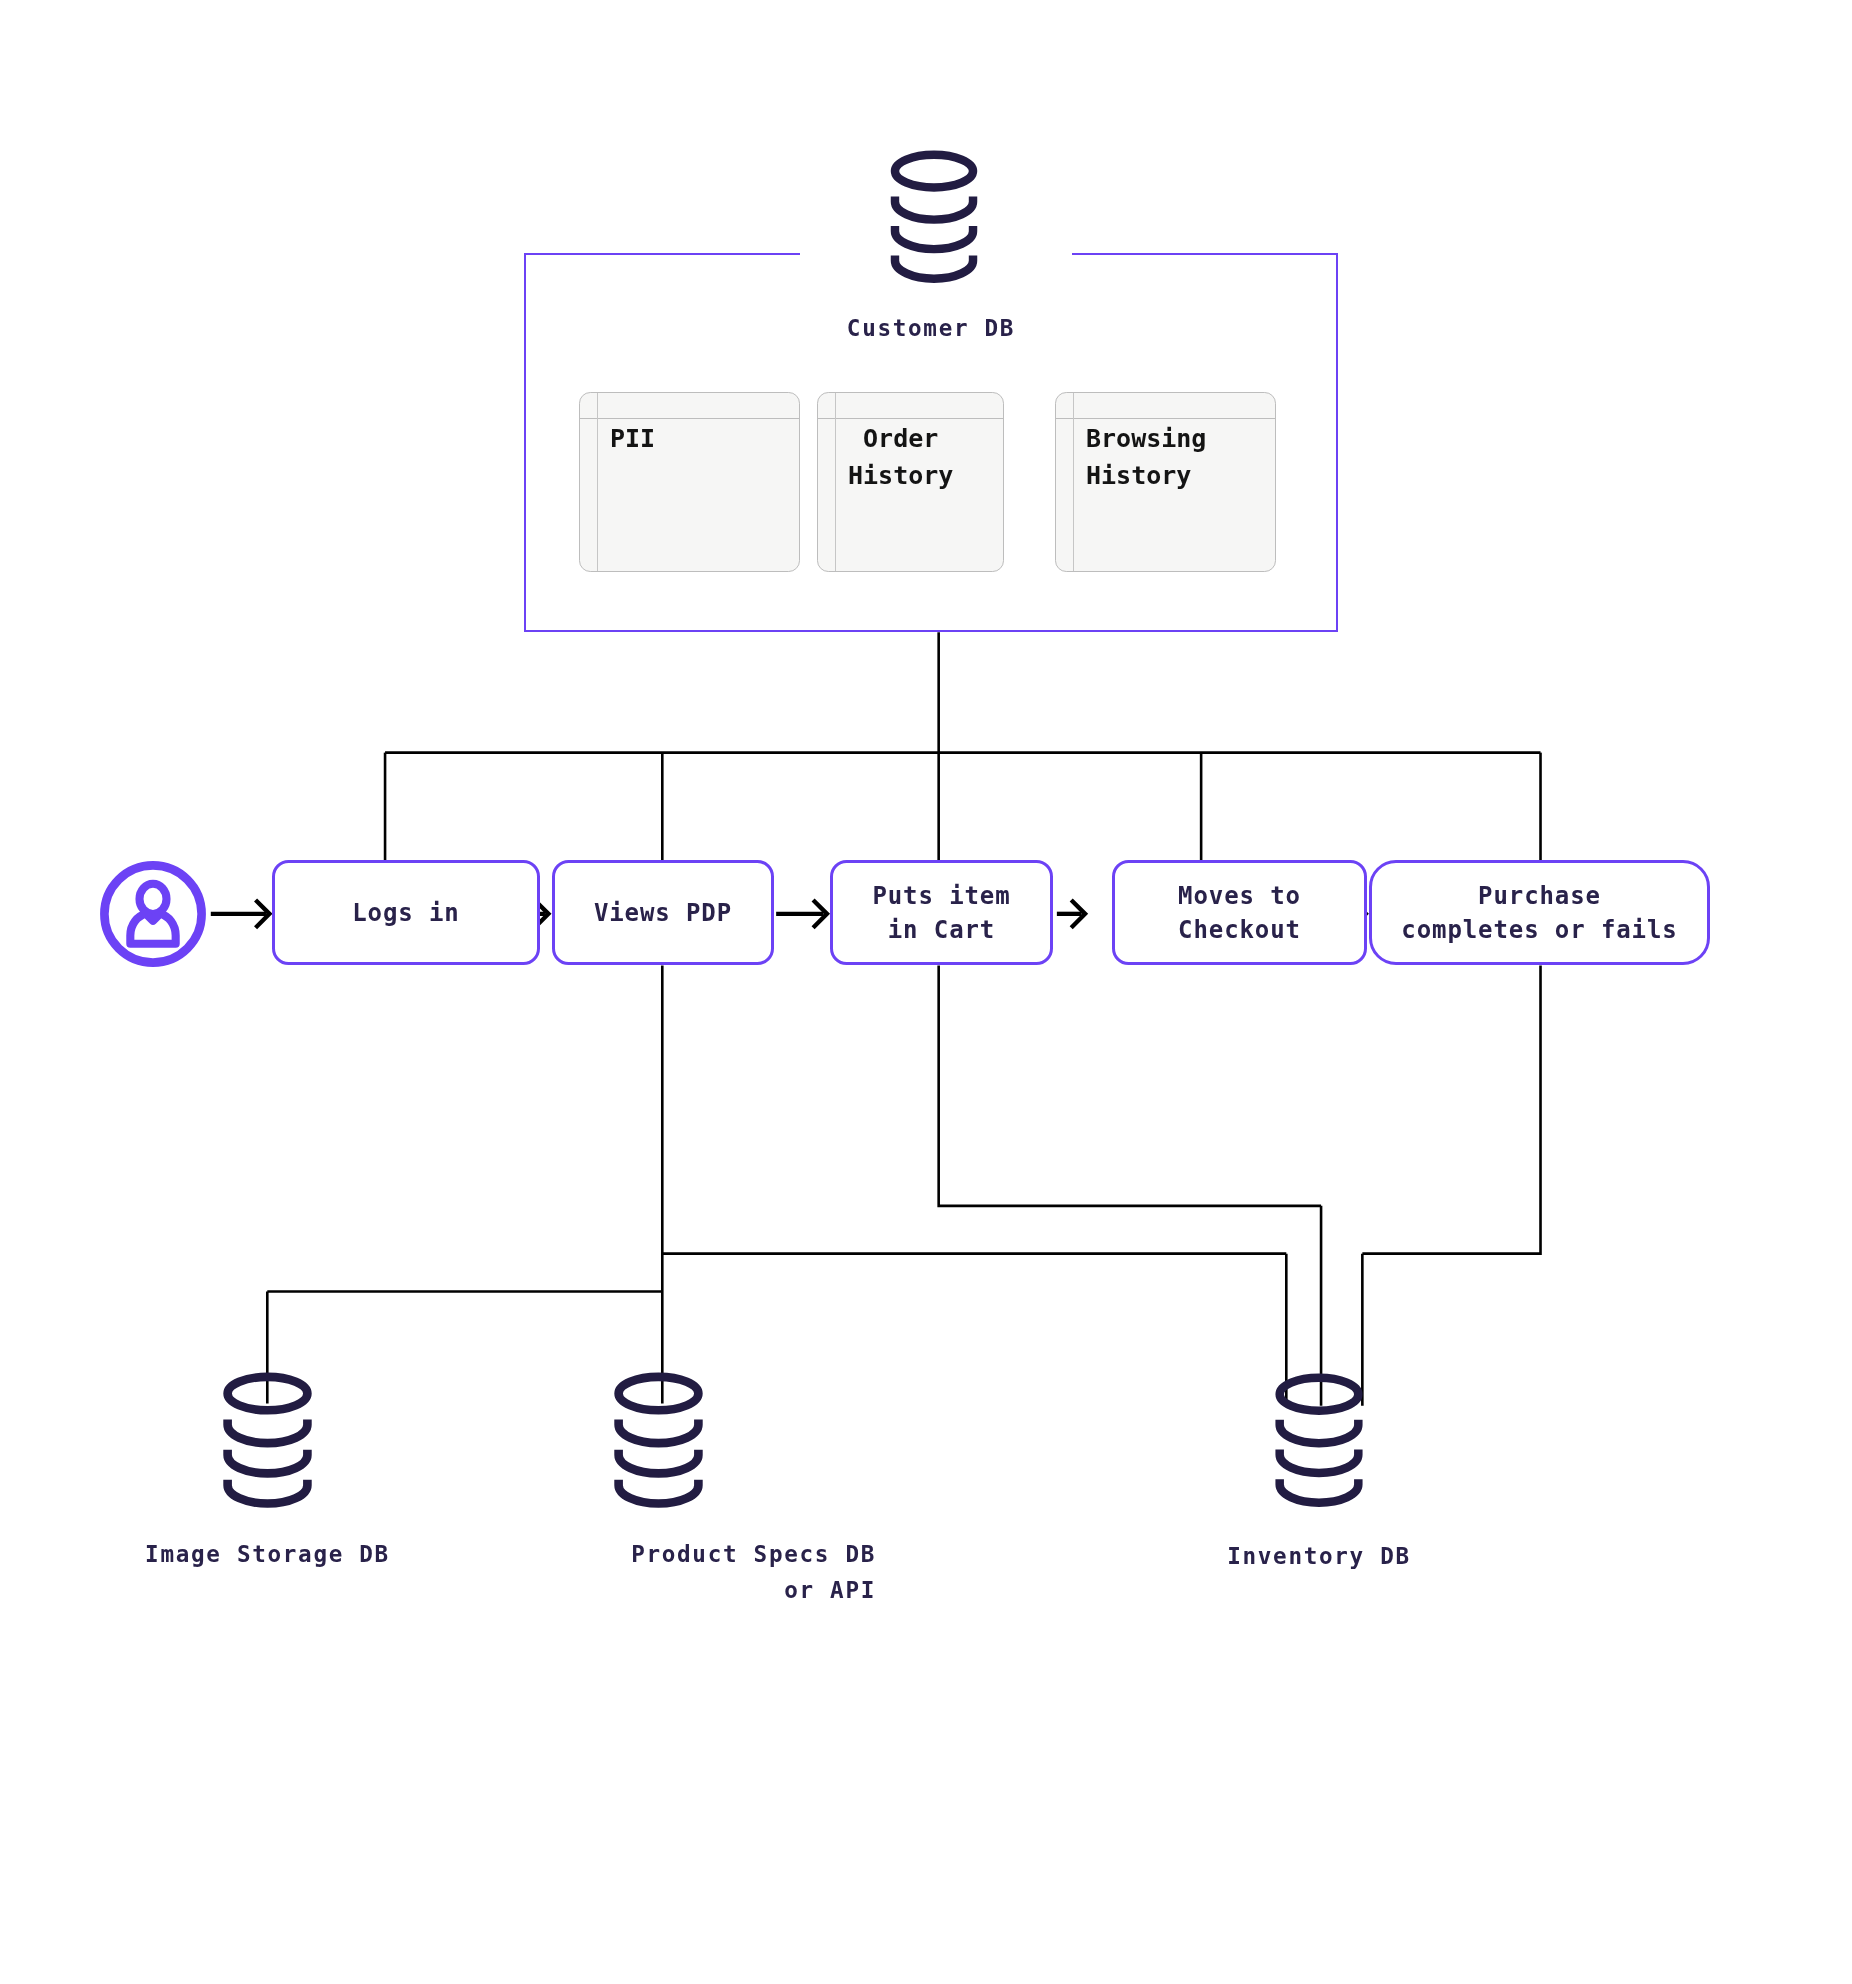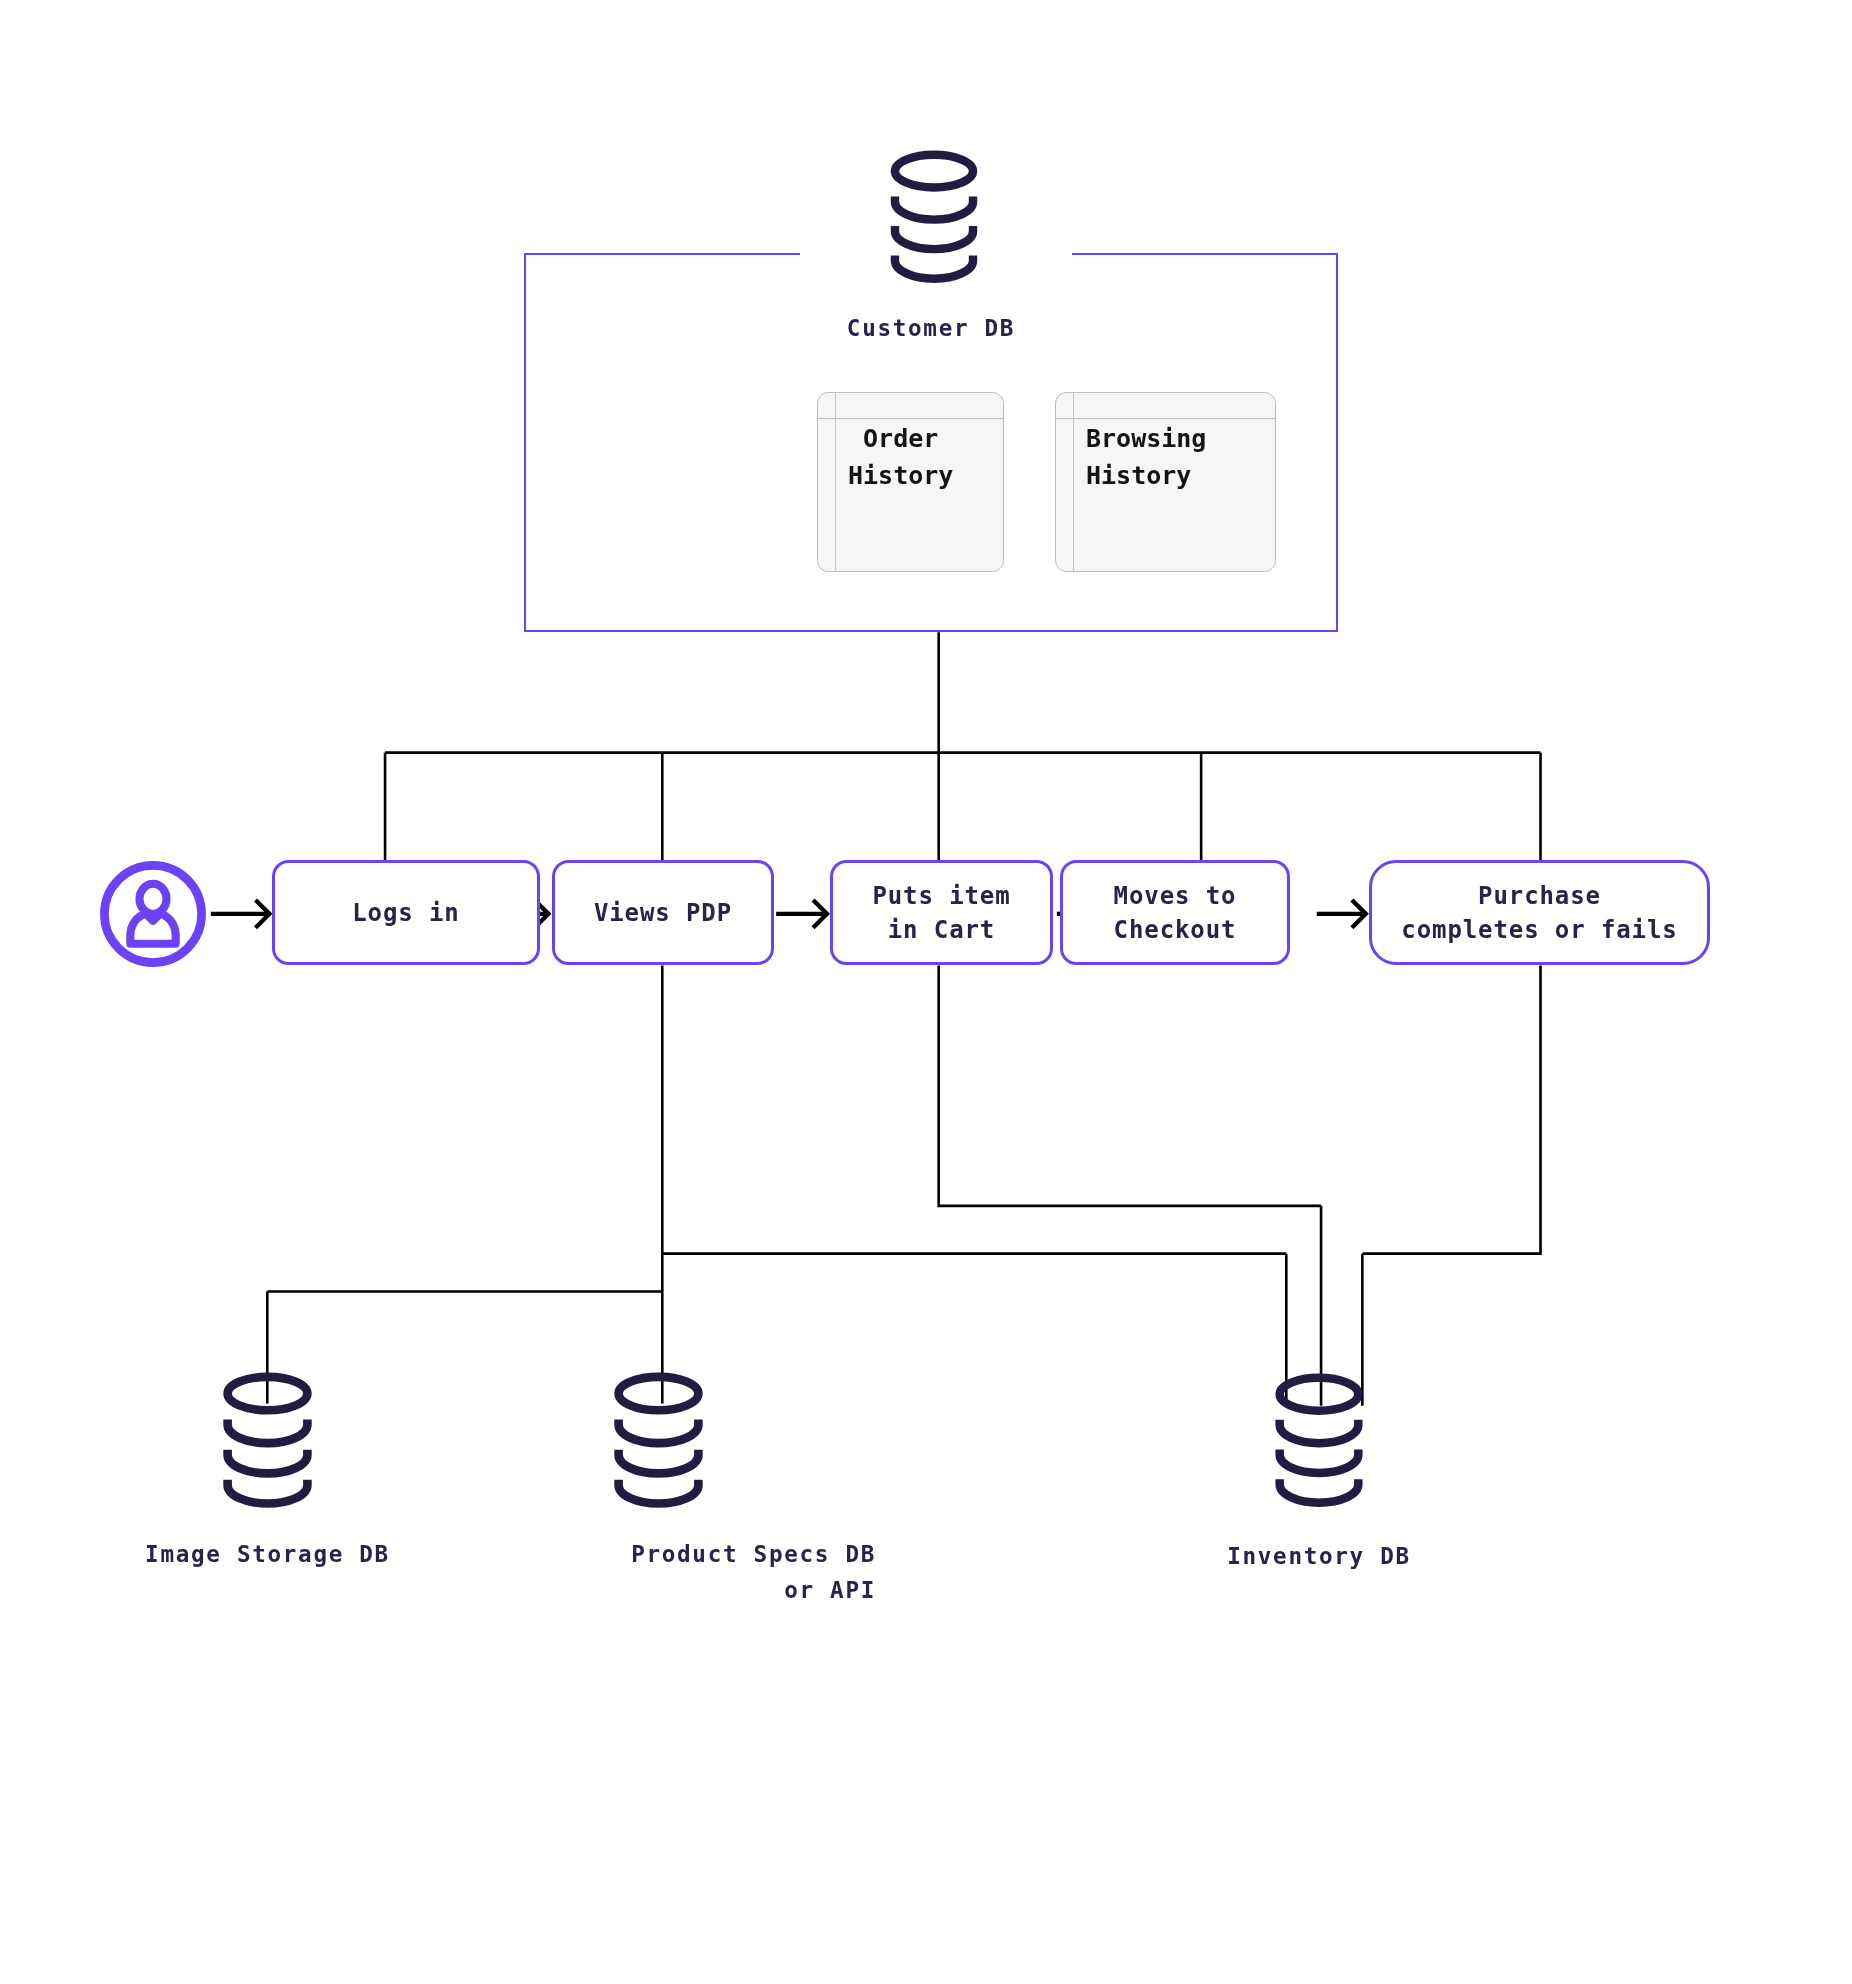--- a/index.html
+++ b/index.html
@@ -77,20 +77,26 @@
       <path d="M1786 2103 H1895"></path>
         <polyline points="1871,2071 1903,2103 1871,2135"></polyline>
       <path d="M2432 2103 H2489"></path>
         <polyline points="2465,2071 2497,2103 2465,2135"></polyline>
       <path d="M3030 2103 H3135"></path>
         <polyline points="3111,2071 3143,2103 3111,2135"></polyline>
     </g>
   </svg>
 
   <div class="frame" style="left:524px;top:253px;width:814px;height:379px;">
+    <div class="card" style="left:53px;top:137px;width:221px;height:180px;">
+      <div class="card-label">
+        <span>PII</span>
+        <span></span>
+      </div>
+    </div>
     <div class="card" style="left:291px;top:137px;width:187px;height:180px;text-align:center;">
       <div class="card-label">
         <span>Order</span>
         <span>History</span>
       </div>
     </div>
     <div class="card" style="left:529px;top:137px;width:221px;height:180px;">
       <div class="card-label">
         <span>Browsing</span>
         <span>History</span>
@@ -122,21 +128,21 @@
     <span></span>
   </div>
   <div class="step" style="left:552px;width:222px;">
     <span>Views PDP</span>
     <span></span>
   </div>
   <div class="step" style="left:830px;width:223px;">
     <span>Puts item</span>
     <span>in Cart</span>
   </div>
-  <div class="step" style="left:1060px;width:230px;">
+  <div class="step" style="left:1112px;width:255px;">
     <span>Moves to</span>
     <span>Checkout</span>
   </div>
   <div class="step" style="left:1369px;width:341px;border-radius:27px;">
     <span>Purchase</span>
     <span>completes or fails</span>
   </div>
 
   <svg class="cyl" style="left:211px;top:1372px;" width="113" height="138" viewBox="0 0 104 128">
     <g stroke="#221C42" stroke-width="8" fill="none">

